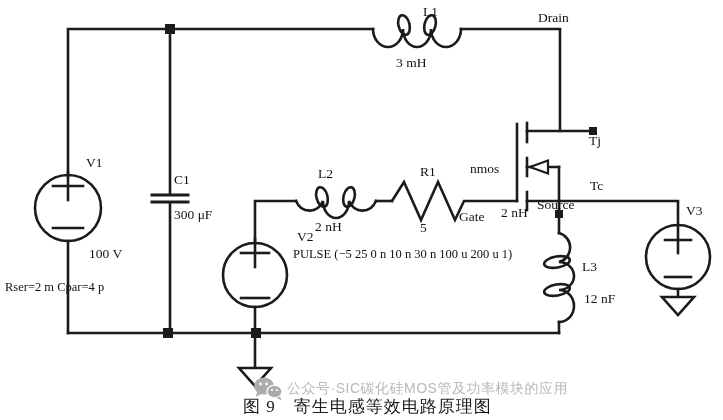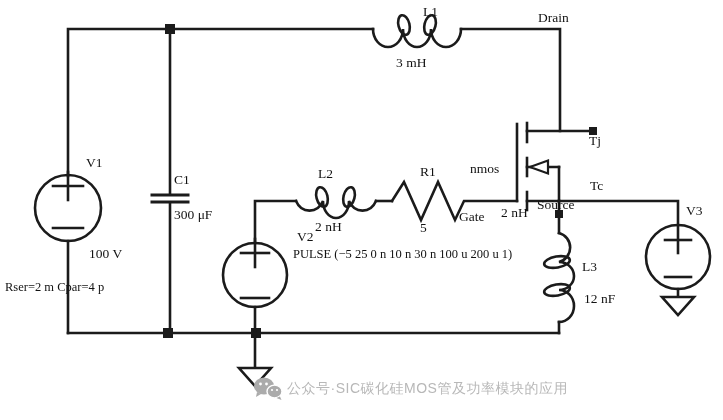--- a/index.html
+++ b/index.html
@@ -153,14 +153,15 @@
       <circle cx="13.5" cy="8" r="1.4" fill="#ffffff"></circle>
       <path d="M4,16 L3,21 L8,18 Z" fill="#ababab"></path>
       <ellipse cx="21.5" cy="15.5" rx="7.5" ry="6.4" fill="#ababab" stroke="#ffffff" stroke-width="1.4"></ellipse>
       <circle cx="19" cy="14" r="1.1" fill="#ffffff"></circle>
       <circle cx="24" cy="14" r="1.1" fill="#ffffff"></circle>
       <path d="M27,20.5 L28.5,24 L23.5,22 Z" fill="#ababab"></path>
     </svg>
     <span class="wm-text">公众号·SIC碳化硅MOS管及功率模块的应用</span>
   </div>
 
+  <div class="caption">图 9　寄生电感等效电路原理图</div>
 
 </div>
 
 </body></html>

